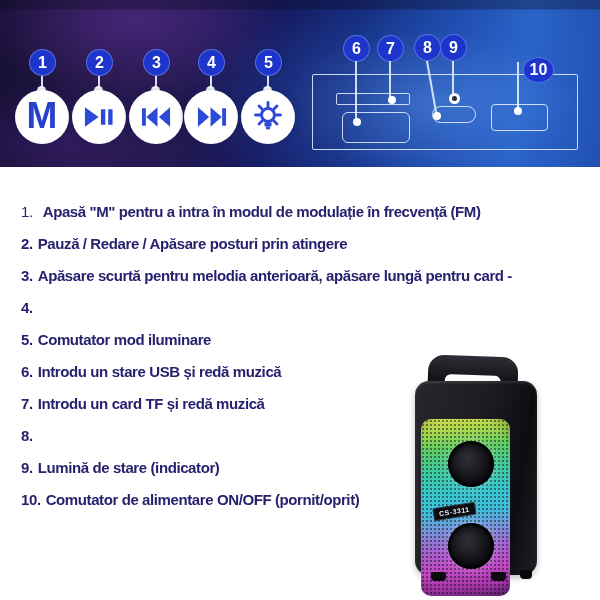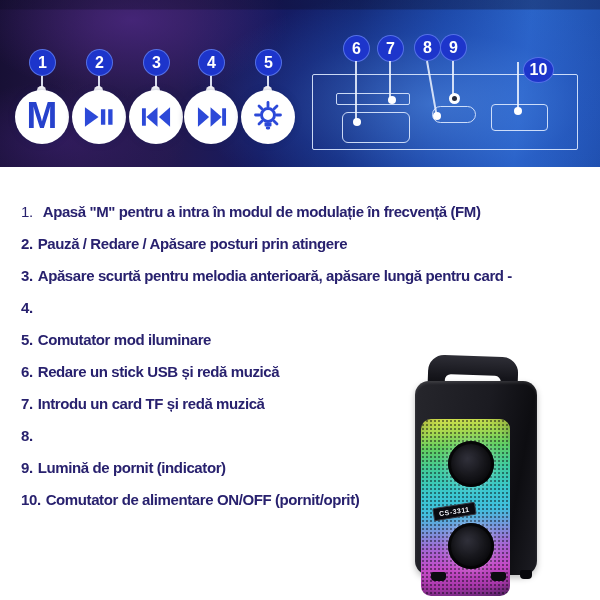--- a/index.html
+++ b/index.html
@@ -224,32 +224,32 @@
       </div>
     <div class="irow">
         <span class="num">4.</span>
       </div>
     <div class="irow">
         <span class="num">5.</span>
         <span class="txt">Comutator mod iluminare</span>
       </div>
     <div class="irow">
         <span class="num">6.</span>
-        <span class="txt">Redare un stick USB și redă muzică</span>
+        <span class="txt">Introdu un stare USB și redă muzică</span>
       </div>
     <div class="irow">
         <span class="num">7.</span>
         <span class="txt">Introdu un card TF și redă muzică</span>
       </div>
     <div class="irow">
         <span class="num">8.</span>
       </div>
     <div class="irow">
         <span class="num">9.</span>
-        <span class="txt">Lumină de pornit (indicator)</span>
+        <span class="txt">Lumină de stare (indicator)</span>
       </div>
     <div class="irow">
         <span class="num">10.</span>
         <span class="txt">Comutator de alimentare ON/OFF (pornit/oprit)</span>
       </div>
   </div>
 
   <div class="speaker">
     <div class="sp-btn" style="left:48px;"></div>
     <div class="sp-btn" style="left:57px;"></div>

